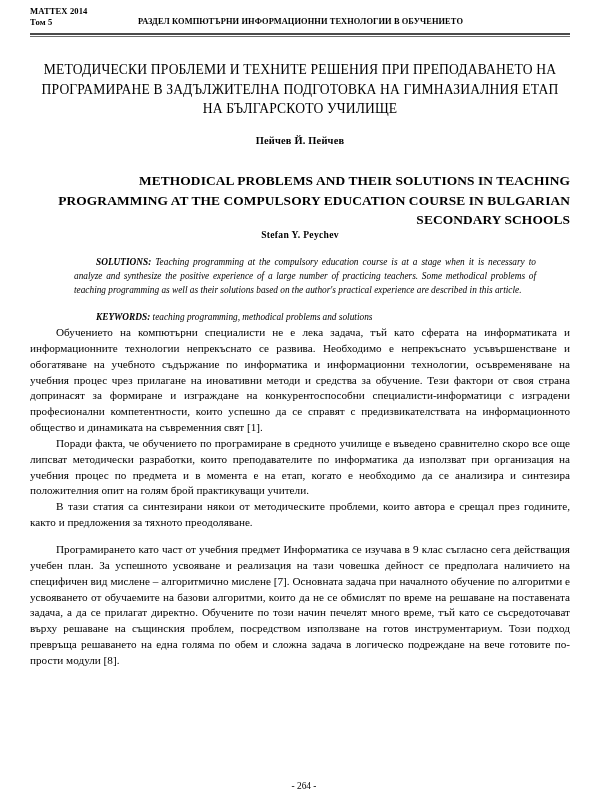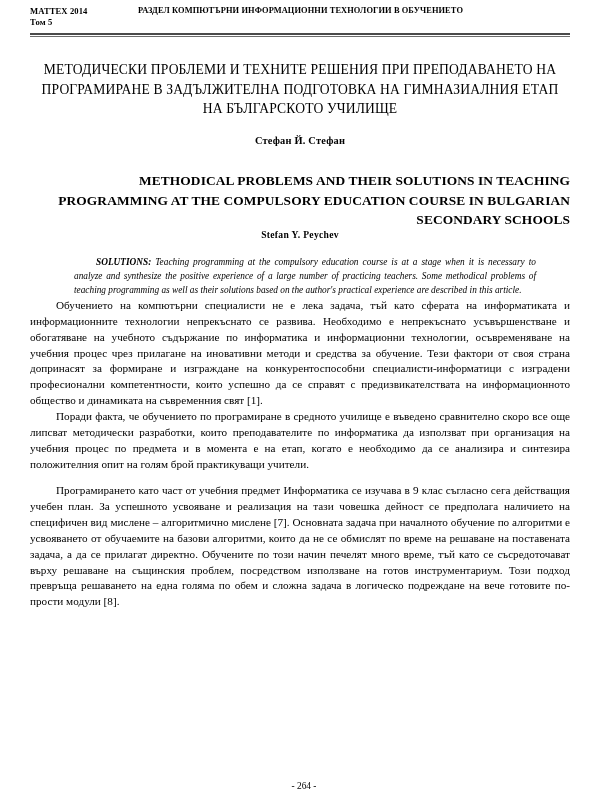--- a/index.html
+++ b/index.html
@@ -20,21 +20,21 @@
     width: 600px;
     height: 800px;
     box-sizing: border-box;
     padding: 6px 30px 0 30px;
     position: relative;
   }
 
   
   .runhead {
     display: flex;
-    align-items: flex-start;
+    align-items: flex-end;
     font-weight: bold;
     font-size: 8.6px;
     letter-spacing: 0.1px;
     line-height: 1.25;
   }
   .runhead-left {
     flex: 0 0 auto;
     width: 108px;
   }
   .runhead-left .journal { display: block; white-space: nowrap; }
@@ -154,31 +154,35 @@
     <div class="runhead-right">РАЗДЕЛ  КОМПЮТЪРНИ ИНФОРМАЦИОННИ ТЕХНОЛОГИИ В ОБУЧЕНИЕТО</div>
   </div>
 
   <div class="rule-wrap">
     <div class="rule-thick"></div>
     <div class="rule-gap"></div>
     <div class="rule-thin"></div>
   </div>
 
   <div class="title-bg">МЕТОДИЧЕСКИ ПРОБЛЕМИ И ТЕХНИТЕ РЕШЕНИЯ ПРИ ПРЕПОДАВАНЕТО НА ПРОГРАМИРАНЕ В ЗАДЪЛЖИТЕЛНА ПОДГОТОВКА НА ГИМНАЗИАЛНИЯ ЕТАП НА БЪЛГАРСКОТО УЧИЛИЩЕ</div>
-  <div class="author-bg">Стефан Й. Стефан</div>
+  <div class="author-bg">Пейчев Й. Пейчев</div>
 
   <div class="title-en">METHODICAL PROBLEMS AND THEIR SOLUTIONS IN TEACHING PROGRAMMING AT THE COMPULSORY EDUCATION COURSE IN BULGARIAN SECONDARY SCHOOLS</div>
   <div class="author-en">Stefan Y. Peychev</div>
 
   <div class="abstract">
     <span class="lead">SOLUTIONS:</span><span> Teaching programming at the compulsory education course is at a stage when it is necessary to analyze and synthesize the positive experience of a large number of practicing teachers. Some methodical problems of teaching programming as well as their solutions based on the author's practical experience are described in this article.</span>
   </div>
 
+  <div class="keywords">
+    <span class="lead">KEYWORDS:</span><span> teaching  programming, methodical problems and solutions</span>
+  </div>
 
   <div class="body">
     <p>Обучението на компютърни специалисти не е лека задача, тъй като сферата на информатиката и информационните технологии непрекъснато се развива. Необходимо е непрекъснато усъвършенстване и обогатяване на учебното съдържание по информатика и информационни технологии, осъвременяване на учебния процес чрез прилагане на иновативни методи и средства за обучение. Тези фактори от своя страна допринасят за формиране и изграждане на конкурентоспособни специалисти-информатици с изградени професионални компетентности, които успешно да се справят с предизвикателствата на информационното общество и динамиката на съвременния свят [1].</p>
     <p>Поради факта, че обучението по програмиране в средното училище е въведено сравнително скоро все още липсват методически разработки, които преподавателите по информатика да използват при организация на учебния процес по предмета и в момента е на етап, когато е необходимо да се анализира и синтезира положителния опит на голям брой практикуващи учители.</p>
+    <p>В тази статия са синтезирани някои от методическите проблеми, които автора е срещал през годините, както и предложения за тяхното преодоляване.</p>
     <p class="spaced">Програмирането като част от учебния предмет Информатика се изучава в 9 клас съгласно сега действащия учебен план. За успешното усвояване и реализация на тази човешка дейност се предполага наличието на специфичен вид мислене – алгоритмично мислене [7]. Основната задача при началното обучение по алгоритми е усвояването от обучаемите на базови алгоритми, които да не се обмислят по време на решаване на поставената задача, а да се прилагат директно. Обучените по този начин печелят много време, тъй като се съсредоточават върху решаване на същинския проблем, посредством използване на готов инструментариум. Този подход превръща решаването на една голяма по обем и сложна задача в логическо подреждане на вече готовите по-прости модули [8].</p>
   </div>
 
   <div class="folio">- 264 -</div>
 
 </div>
 
 </body></html>

